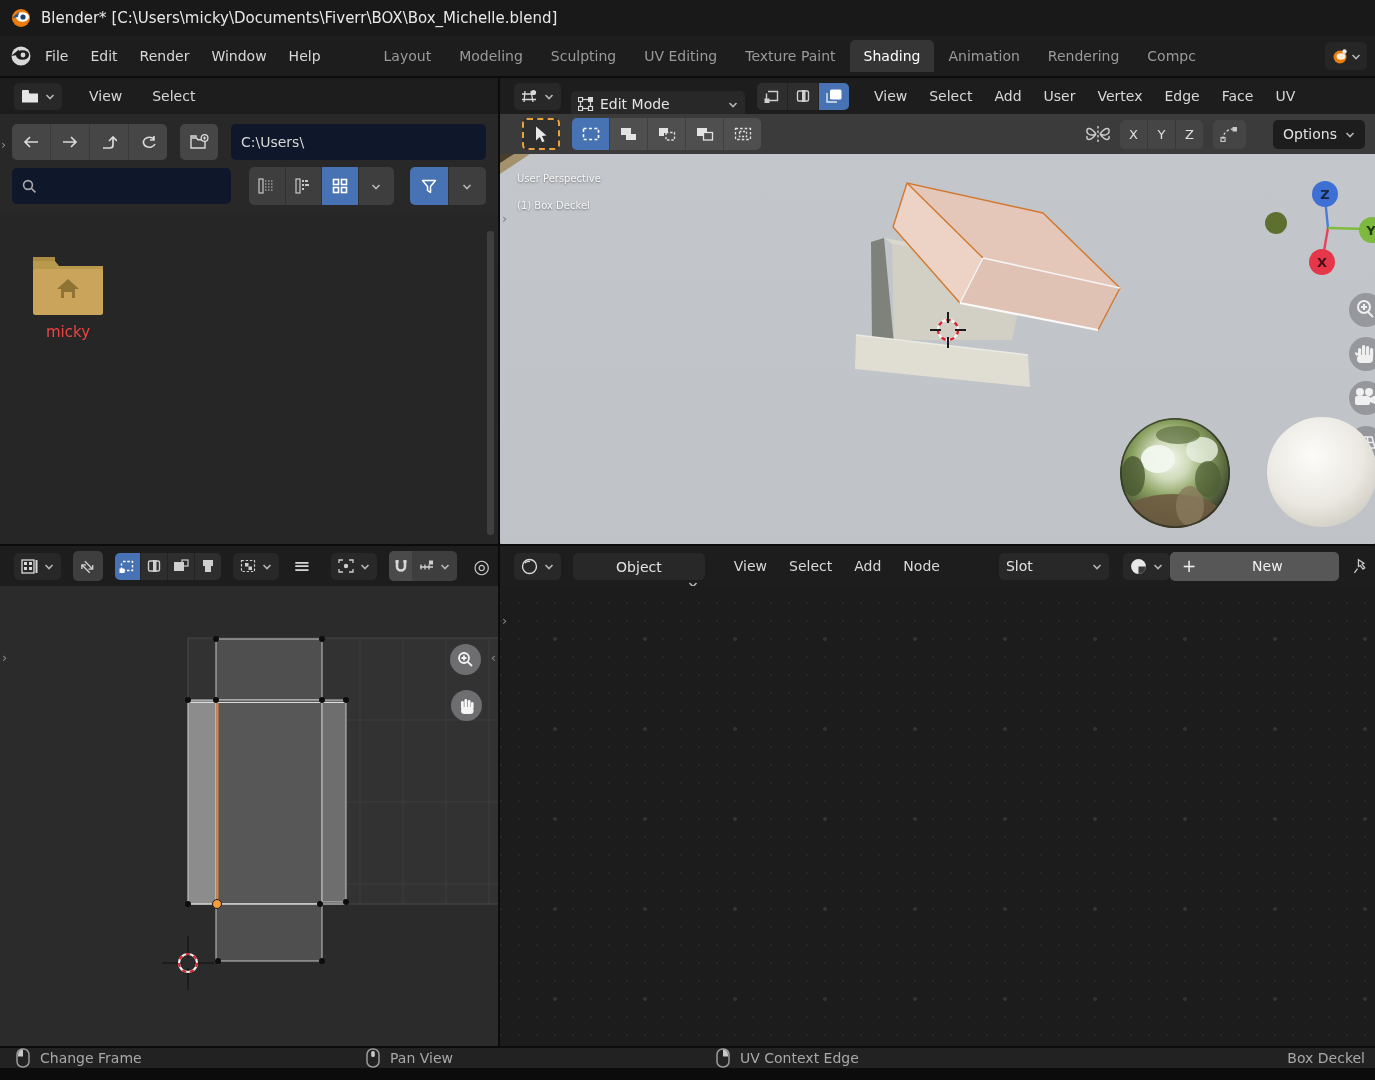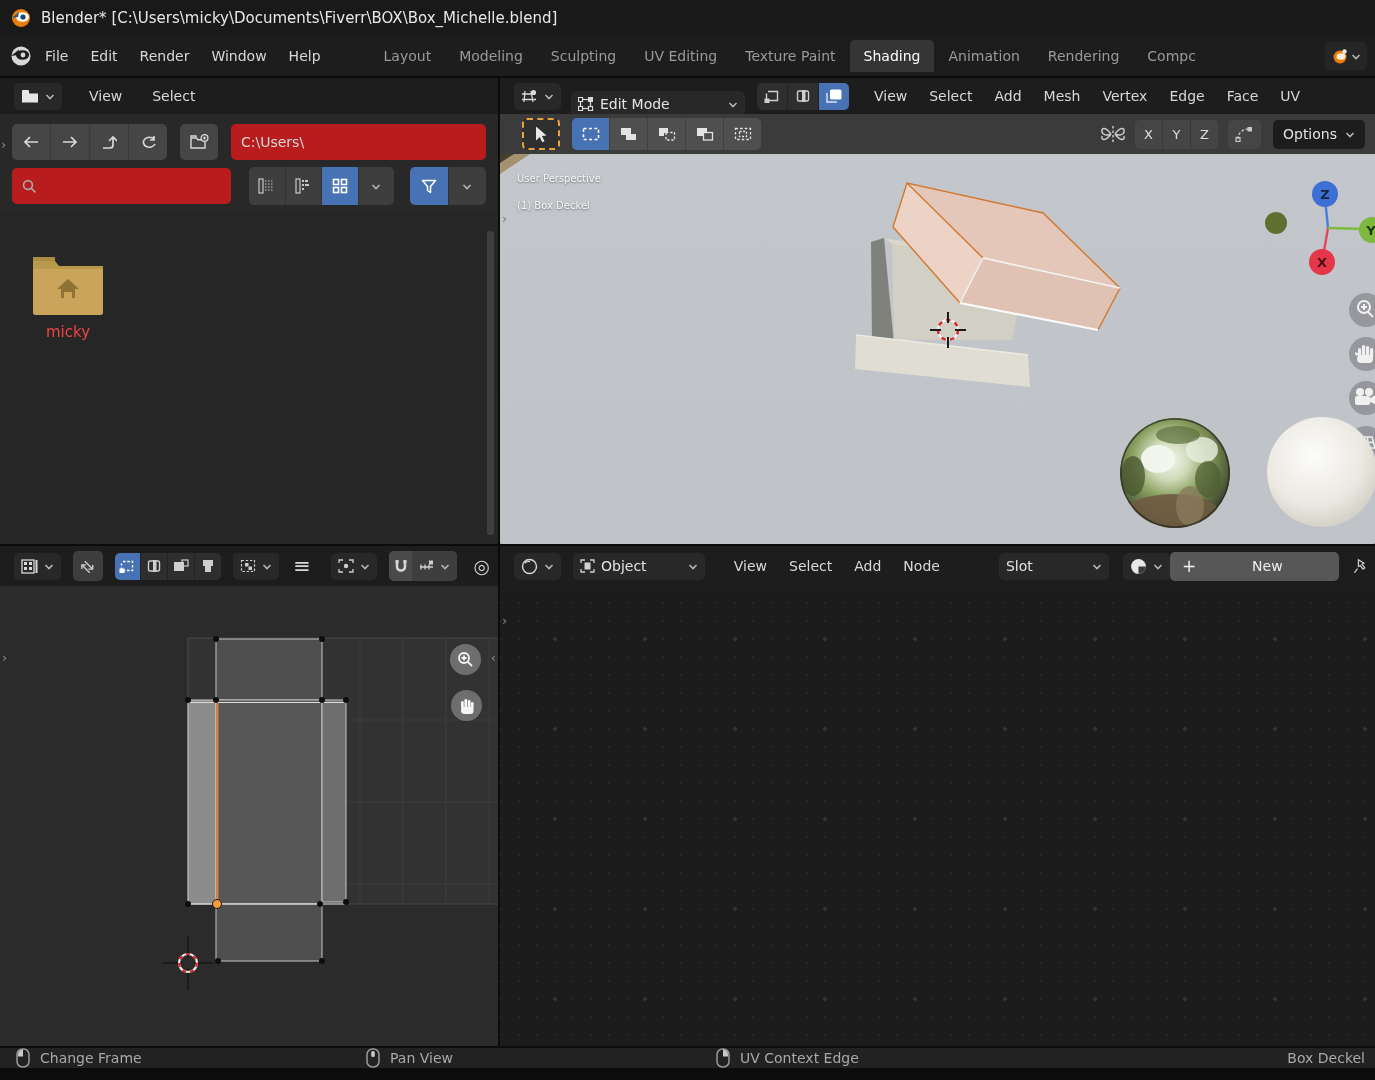--- a/index.html
+++ b/index.html
@@ -31,21 +31,21 @@
   .selbtn + .selbtn{border-left:1px solid #232323;}
   .selbtn.on{background:#4772b3;}
   .iconbtn{display:flex;align-items:center;justify-content:center;}
 
   
   .fb-tools{background:#282828;padding:10px 12px 8px 12px;}
   .navgrp{display:flex;background:#464646;border-radius:5px;overflow:hidden;height:36px;}
   .navgrp .nb{width:38px;display:flex;align-items:center;justify-content:center;}
   .navgrp .nb + .nb{border-left:1px solid #3a3a3a;}
   .sqbtn{background:#464646;border-radius:5px;width:38px;height:36px;display:flex;align-items:center;justify-content:center;}
-  .field{background:#b91c1c;border-radius:5px;height:36px;display:flex;align-items:center;padding:0 10px;font-size:14px;color:#d9d9d9;box-sizing:border-box;}
+  .field{background:#0f172a;border-radius:5px;height:36px;display:flex;align-items:center;padding:0 10px;font-size:14px;color:#d9d9d9;box-sizing:border-box;}
   .dispgrp{display:flex;border-radius:5px;overflow:hidden;height:38px;}
   .dispgrp .db{width:36px;background:#3e3e3e;display:flex;align-items:center;justify-content:center;}
   .dispgrp .db + .db{border-left:1px solid #313131;}
   .dispgrp .db.on{background:#4772b3;}
   .filelist{position:relative;background:#262626;flex:1;}
   .folderitem{position:absolute;width:104px;text-align:center;}
   .folderitem .flabel{font-size:15px;color:#ef4444;margin-top:6px;}
   .scrollbar{position:absolute;width:7px;border-radius:3px;background:#3f3f3f;}
   .edgechip{position:absolute;color:#8b8b8b;font-size:13px;line-height:1;}
 
@@ -296,21 +296,21 @@
         <div class="selbtn on">
           <svg width="16" height="14" viewBox="0 0 16 14">
             <path d="M1,4 v9 h10" fill="none" stroke="#dfe8f6" stroke-width="1.4"></path>
             <rect x="4" y="0.5" width="11.5" height="10" rx="1.5" fill="#ffffff"></rect>
           </svg>
         </div>
       </div>
       <span class="hmi" style="margin-left:14px;">View</span>
       <span class="hmi">Select</span>
       <span class="hmi">Add</span>
-      <span class="hmi">Mesh</span>
+      <span class="hmi">User</span>
       <span class="hmi">Vertex</span>
       <span class="hmi">Edge</span>
       <span class="hmi">Face</span>
       <span class="hmi">UV</span>
     </div>
 
     <div class="toolset">
       <div class="cursorbtn">
         <svg width="13" height="17" viewBox="0 0 13 17">
           <path d="M1,0.5 L11.5,9.5 L7,10 L9.5,15.2 L7.2,16.3 L4.8,11 L1,14.5 Z" fill="#e8e8e8"></path>
@@ -356,21 +356,21 @@
           <div class="xyzbtn">Y</div>
           <div class="xyzbtn">Z</div>
         </div>
         <div class="iconbtn" style="width:33px;height:29px;background:#454545;border-radius:5px;margin-left:10px;">
           <svg width="18" height="16" viewBox="0 0 18 16">
             <path d="M3,13 C3,6 9,3 13,3" fill="none" stroke="#c9c9c9" stroke-width="1.4" stroke-dasharray="2.4 2"></path>
             <rect x="12.5" y="1" width="4.5" height="4.5" fill="#c9c9c9"></rect>
             <rect x="1" y="11.5" width="4" height="4" fill="none" stroke="#c9c9c9" stroke-width="1.2"></rect>
           </svg>
         </div>
-        <div class="optdd" style="margin-left:12px;">
+        <div class="optdd" style="margin-left:27px;">
           <span style="font-size:14px;color:#e2e2e2;">Options</span>
           <svg class="chev" viewBox="0 0 10 7">
               <polyline points="1.5,2 5,5.5 8.5,2" fill="none" stroke="#b5b5b5" stroke-width="1.6"></polyline>
             </svg>
         </div>
       </div>
     </div>
 
     <div class="vpcanvas">
       <svg class="abs" style="left:0;top:0;" width="875" height="390" viewBox="0 0 875 390">
@@ -670,21 +670,21 @@
     <div class="ehdr" style="height:40px;">
       <div class="dd" style="margin-left:6px;">
         <svg width="17" height="17" viewBox="0 0 17 17">
           <circle cx="8.5" cy="8.5" r="7" fill="none" stroke="#d9d9d9" stroke-width="1.4"></circle>
           <path d="M4,5 a6,6 0 0 1 5,-1.5" fill="none" stroke="#d9d9d9" stroke-width="1.4"></path>
         </svg>
         <svg class="chev" viewBox="0 0 10 7">
             <polyline points="1.5,2 5,5.5 8.5,2" fill="none" stroke="#b5b5b5" stroke-width="1.6"></polyline>
           </svg>
       </div>
-      <div class="dd" style="margin-left:12px;width:130px;">
+      <div class="dd" style="margin-left:12px;width:130px;flex-direction:column;">
         <svg width="15" height="14" viewBox="0 0 15 14">
           <path d="M1,4 v-3 h4 M10,1 h4 v3 M14,10 v3 h-4 M5,13 H1 v-3" fill="none" stroke="#cfcfcf" stroke-width="1.3"></path>
           <rect x="4.5" y="3.5" width="6" height="7" fill="#cfcfcf"></rect>
         </svg>
         <span class="lbl">Object</span>
         <svg class="chev" style="margin-left:auto;" viewBox="0 0 10 7">
             <polyline points="1.5,2 5,5.5 8.5,2" fill="none" stroke="#b5b5b5" stroke-width="1.6"></polyline>
           </svg>
       </div>
       <span class="hmi" style="margin-left:18px;">View</span>

